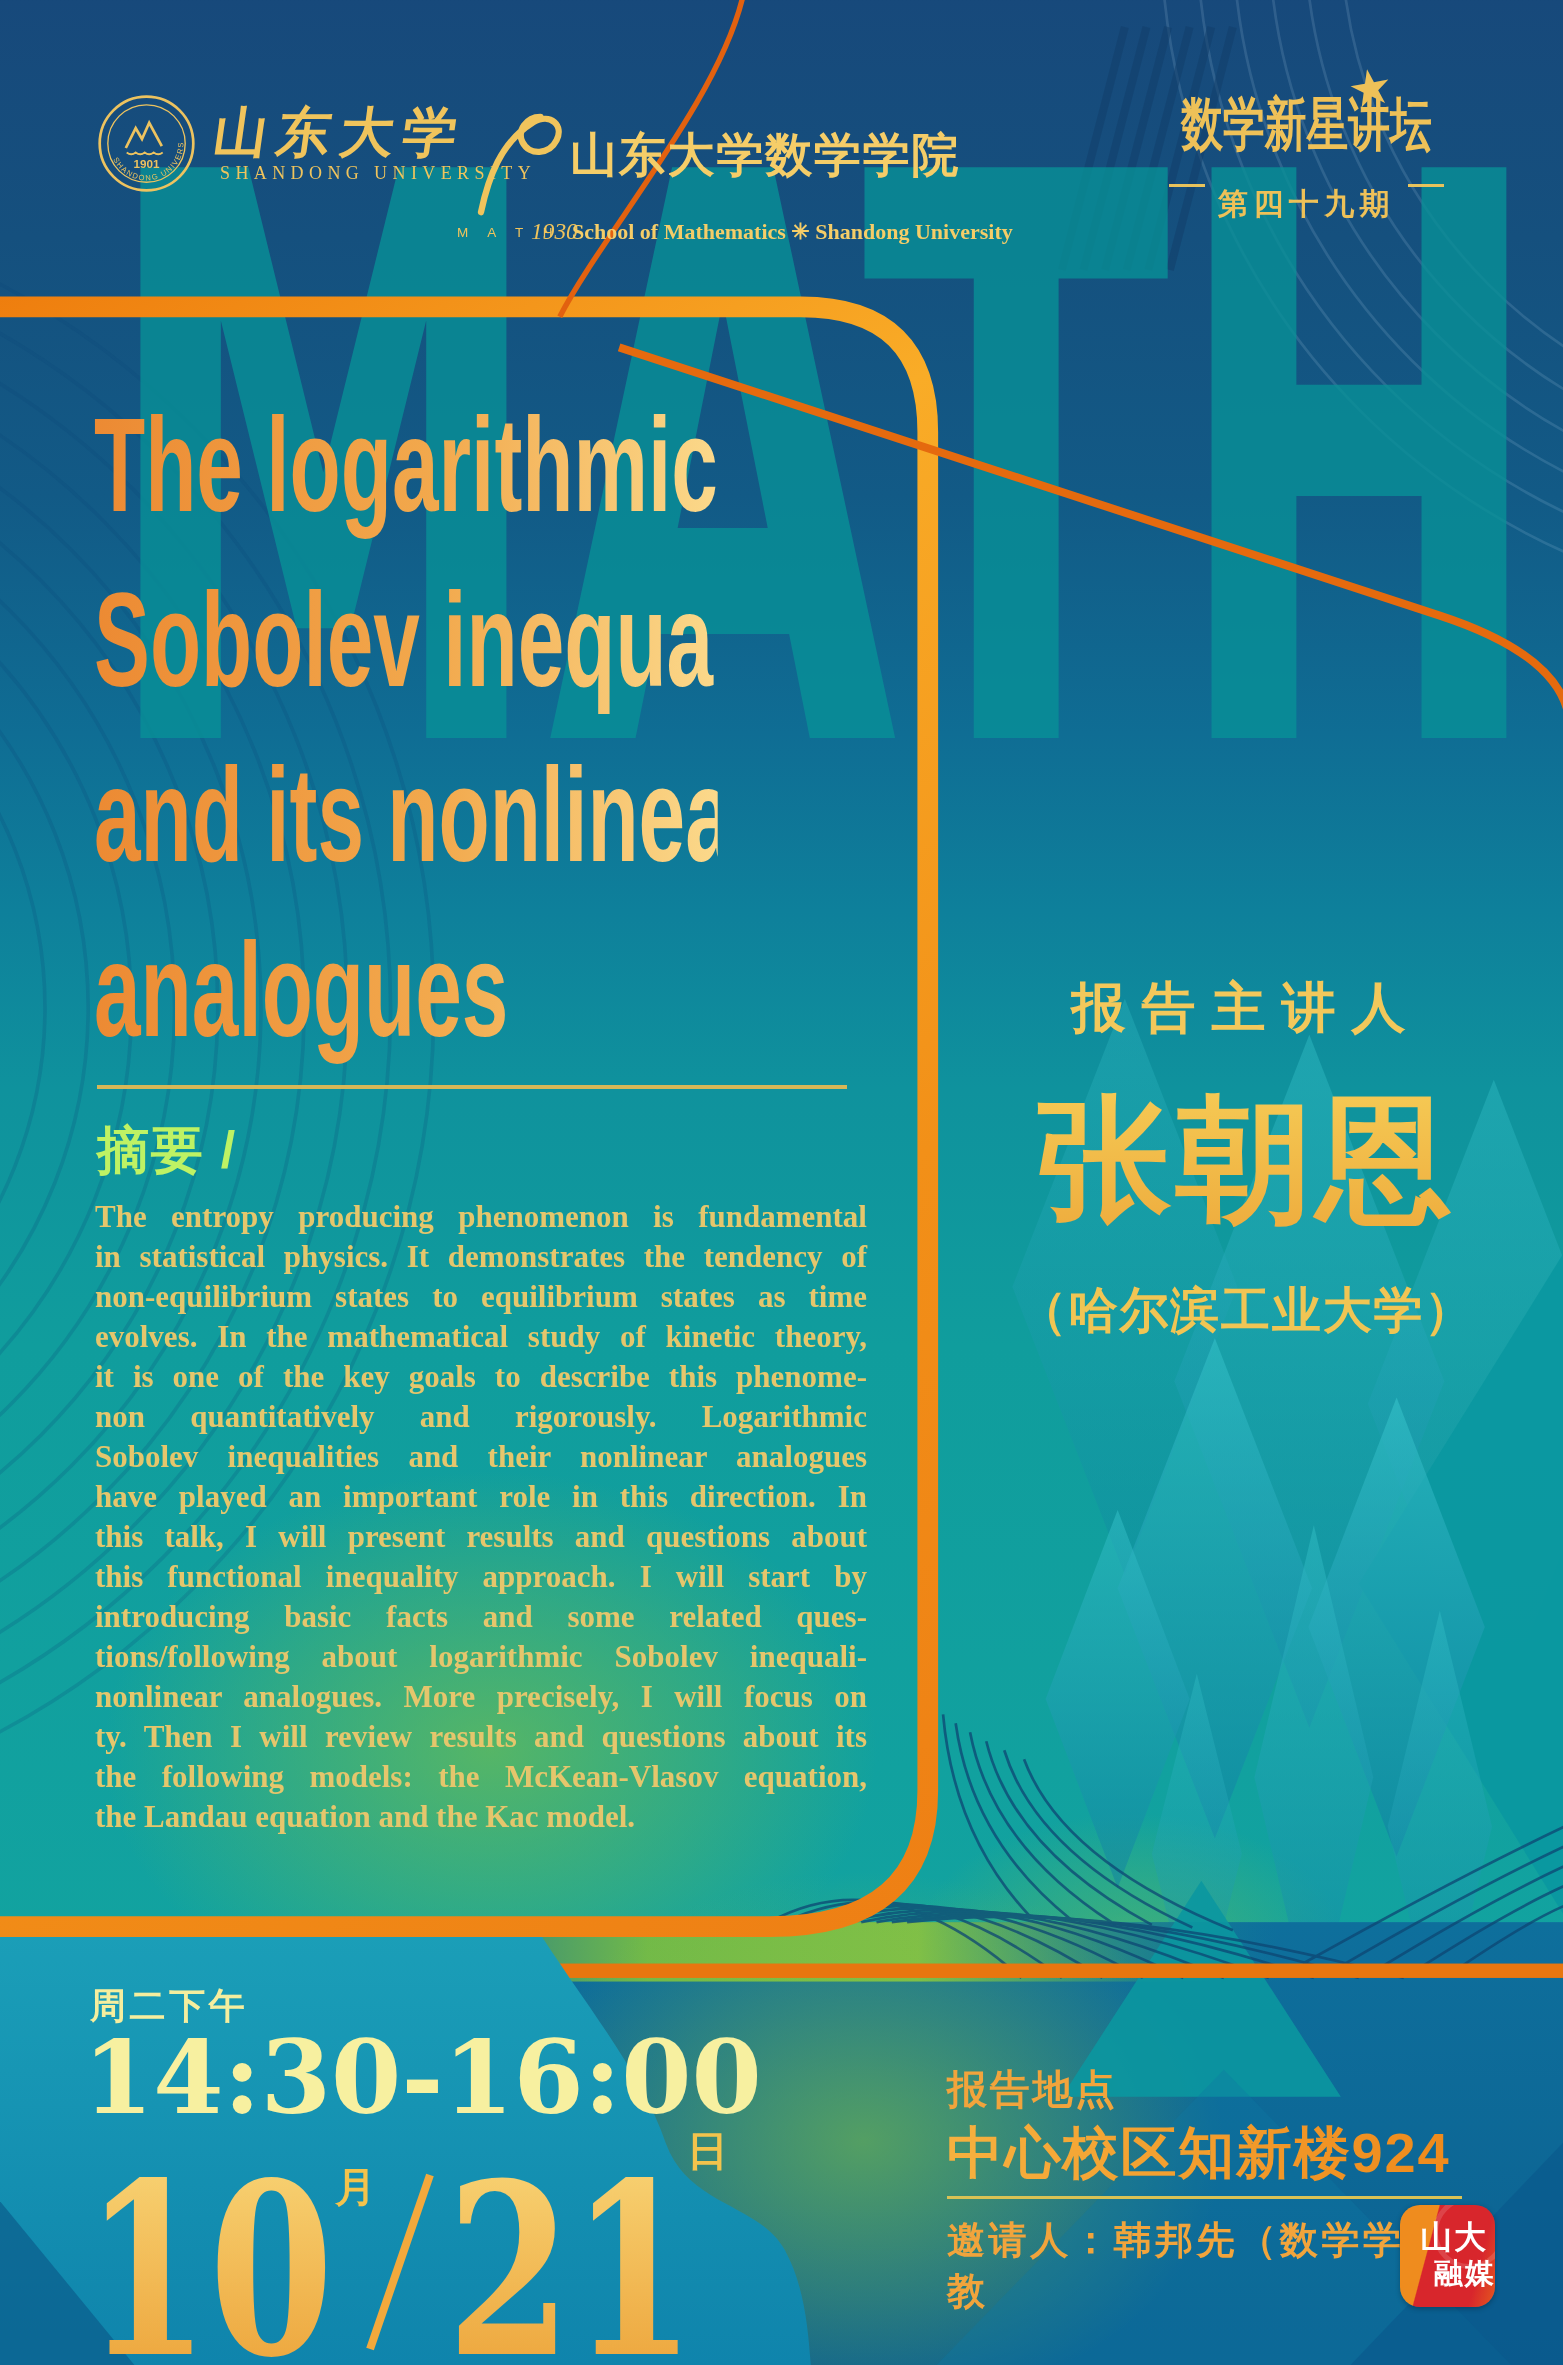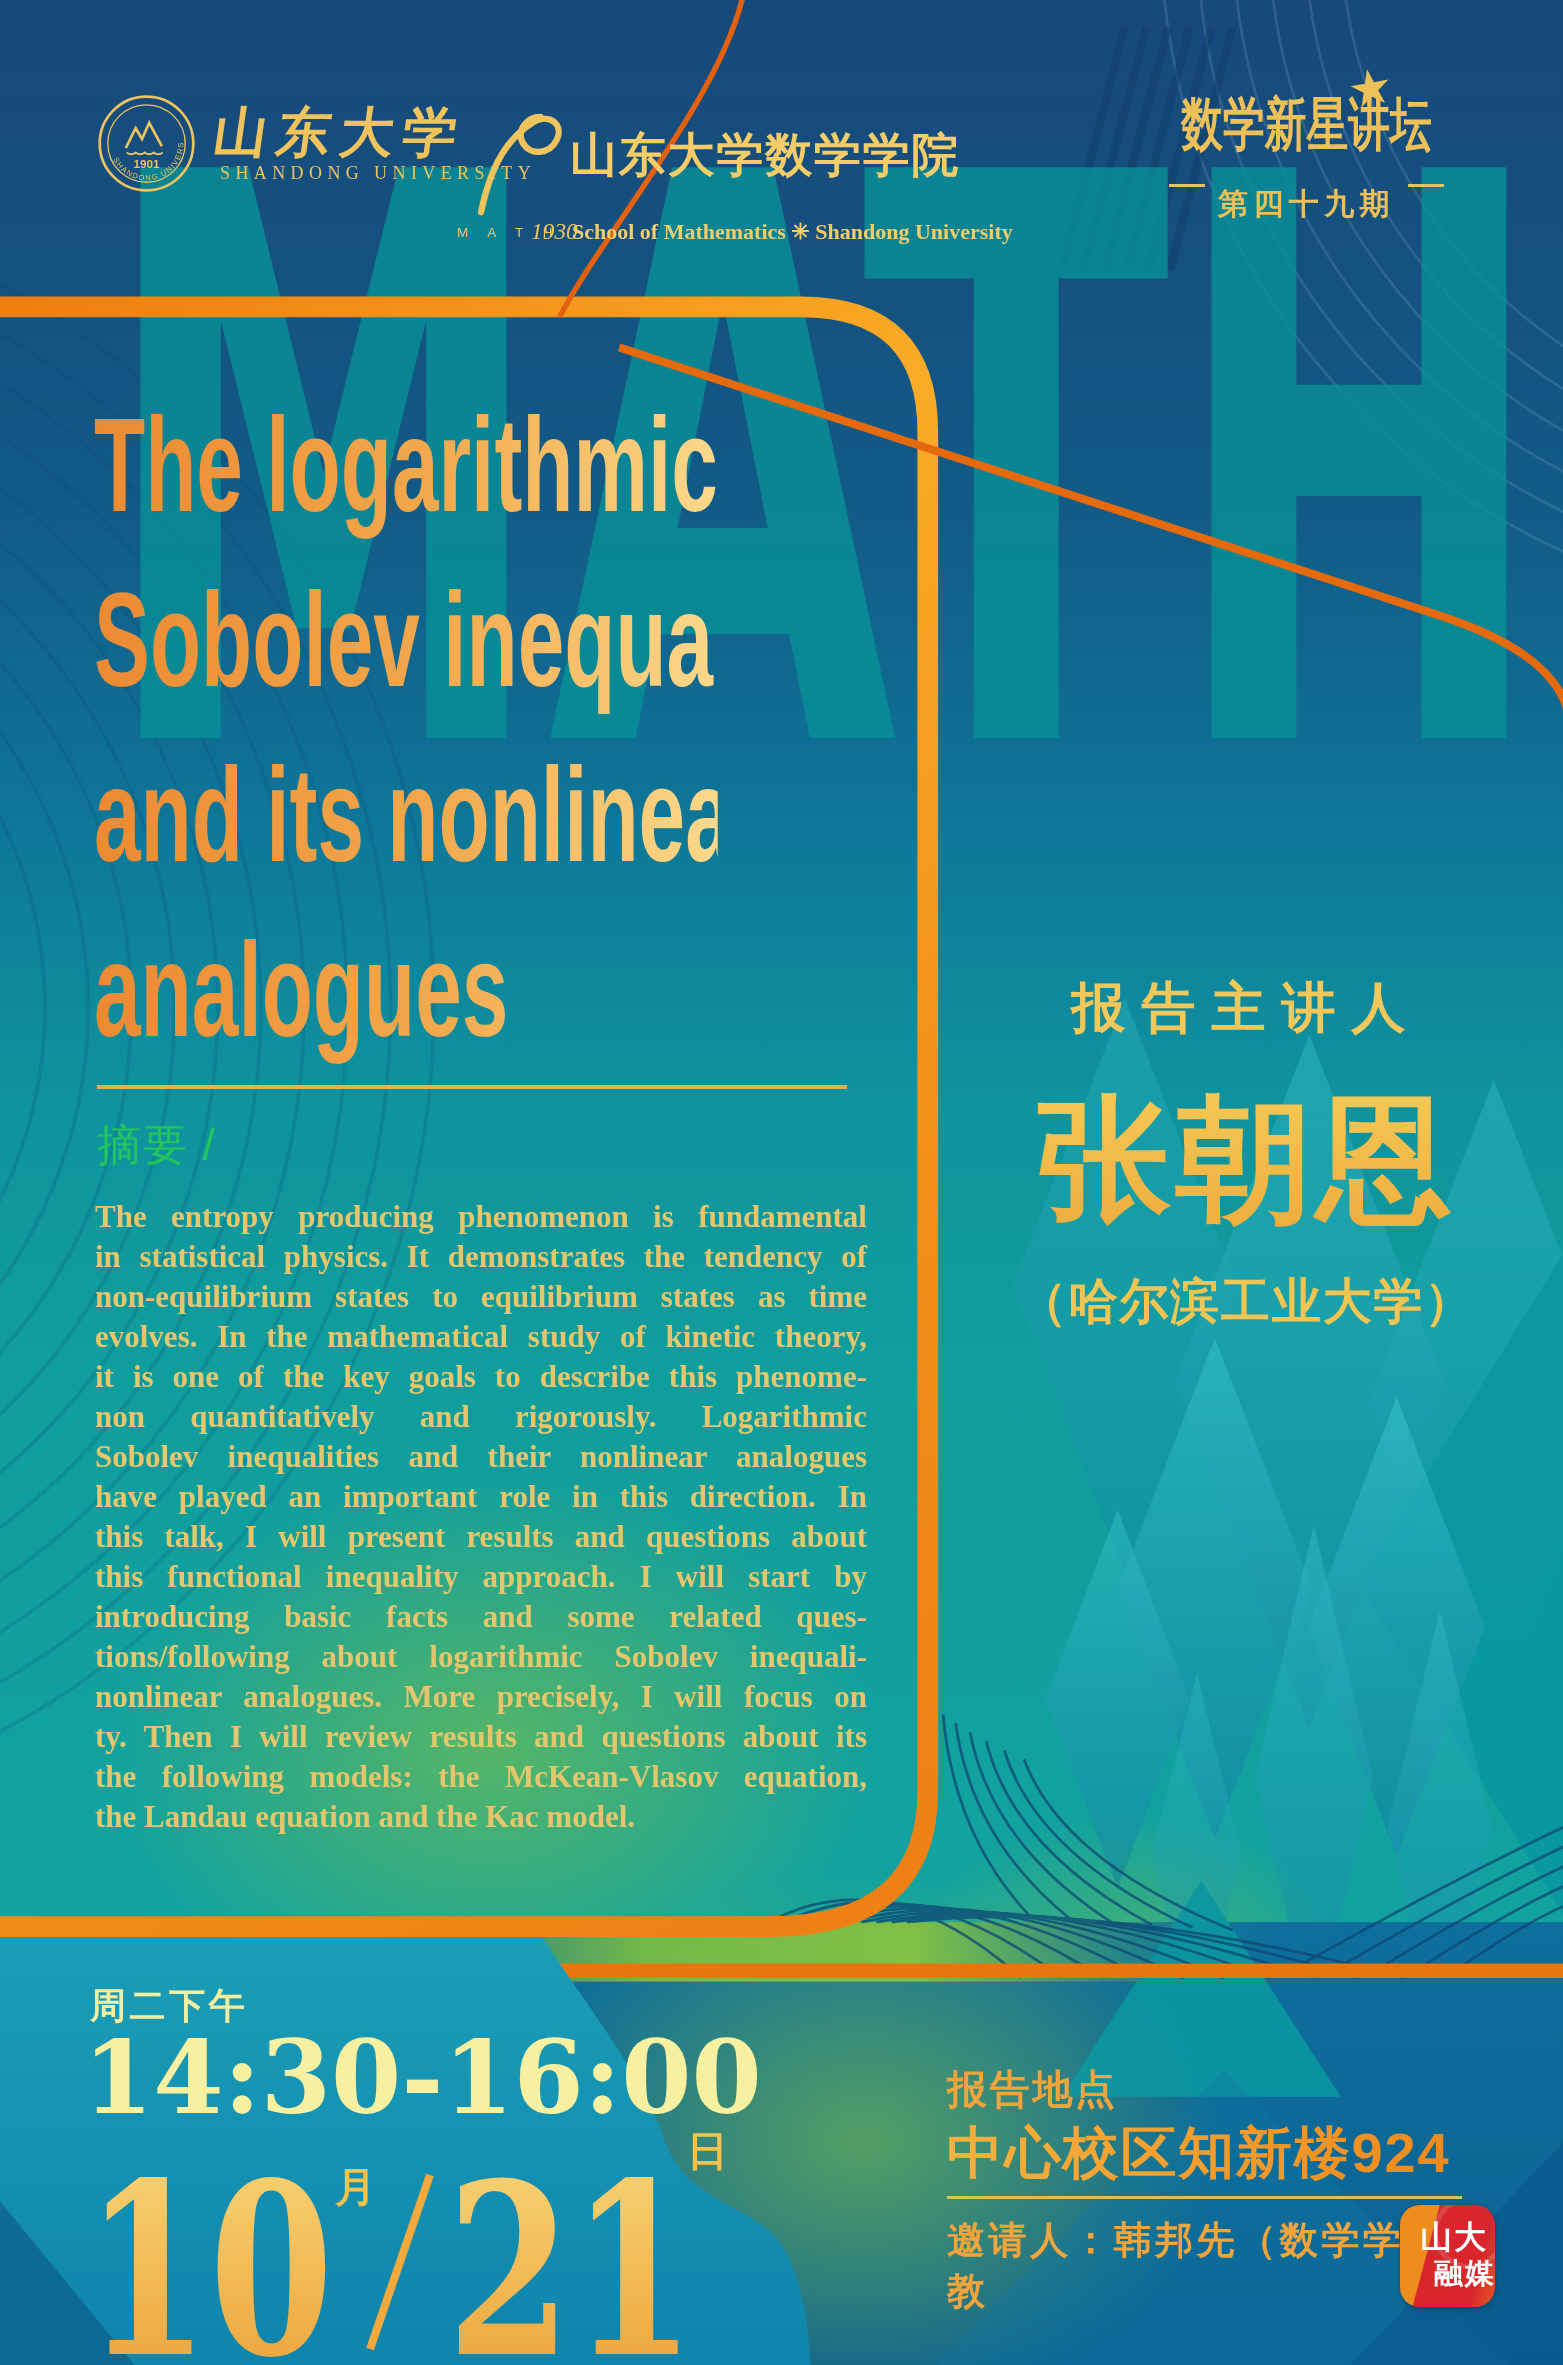--- a/index.html
+++ b/index.html
@@ -24,33 +24,33 @@
   .badge-issue-row{margin-top:20px;display:flex;align-items:flex-start;justify-content:center;gap:12.6px;}
   .badge-dash{width:36px;height:2.7px;background:#e8c35c;}
   .badge-issue{font-size:30px;font-weight:bold;color:#eec158;letter-spacing:5.4px;}
   
   .title{left:94px;top:378px;width:990px;}
   .title-line{height:175px;line-height:175px;font-size:133px;font-weight:800;
               white-space:nowrap;transform:scaleX(.63);transform-origin:left;
               background:linear-gradient(90deg,#ec8a33 0%,#f2a94d 55%,#fbd98b 100%);
               -webkit-background-clip:text;background-clip:text;color:transparent;}
   .divider{left:97px;top:1085px;width:750px;height:3.6px;background:#d6b757;}
-  .abs-label{left:97px;top:1116px;font-size:44px;font-weight:normal;color:#22c55e;letter-spacing:1.8px;}
+  .abs-label{left:97px;top:1116px;font-size:52px;font-weight:bold;color:#bef264;letter-spacing:1.8px;}
   .abstract{left:95px;top:1197px;width:772px;color:#e5c66c;
             font-family:"Liberation Serif",serif;font-weight:bold;font-size:31px;}
   .abstract div{height:40px;line-height:40px;text-align:justify;text-align-last:justify;white-space:nowrap;}
   .abstract div.last{text-align-last:left;}
   
   .speaker{left:930px;top:972px;width:633px;text-align:center;}
   .speaker-label{font-size:54px;font-weight:bold;color:#f3c85b;letter-spacing:16px;}
   .speaker-name{margin-top:25px;font-size:135px;font-weight:800;letter-spacing:5.4px;
                 font-family:"Liberation Serif",serif;
                 background:linear-gradient(180deg,#f6cd57,#eda93b);
                 -webkit-background-clip:text;background-clip:text;color:transparent;text-decoration:underline;}
-  .speaker-affil{margin-top:17px;font-size:49px;font-weight:bold;color:#f0c554;letter-spacing:1.8px;}
+  .speaker-affil{margin-top:26px;font-size:49px;font-weight:bold;color:#f0c554;letter-spacing:1.8px;}
   
   .weekday{left:90px;top:1982px;font-size:36px;font-weight:bold;color:#f5ee9e;letter-spacing:3.6px;}
   .timerange{left:83px;top:2018px;font-size:101px;font-weight:800;color:#f7f0a0;
              font-family:"DejaVu Serif",serif;letter-spacing:0;}
   .bignum{position:absolute;font-size:238px;font-weight:800;font-family:"DejaVu Serif",serif;
           line-height:1;transform:scaleX(.75);transform-origin:left;
           background:linear-gradient(180deg,#f8d475,#eca238);
           -webkit-background-clip:text;background-clip:text;color:transparent;}
   .num-month{left:85px;top:2152px;}
   .num-day{left:447px;top:2152px;}

